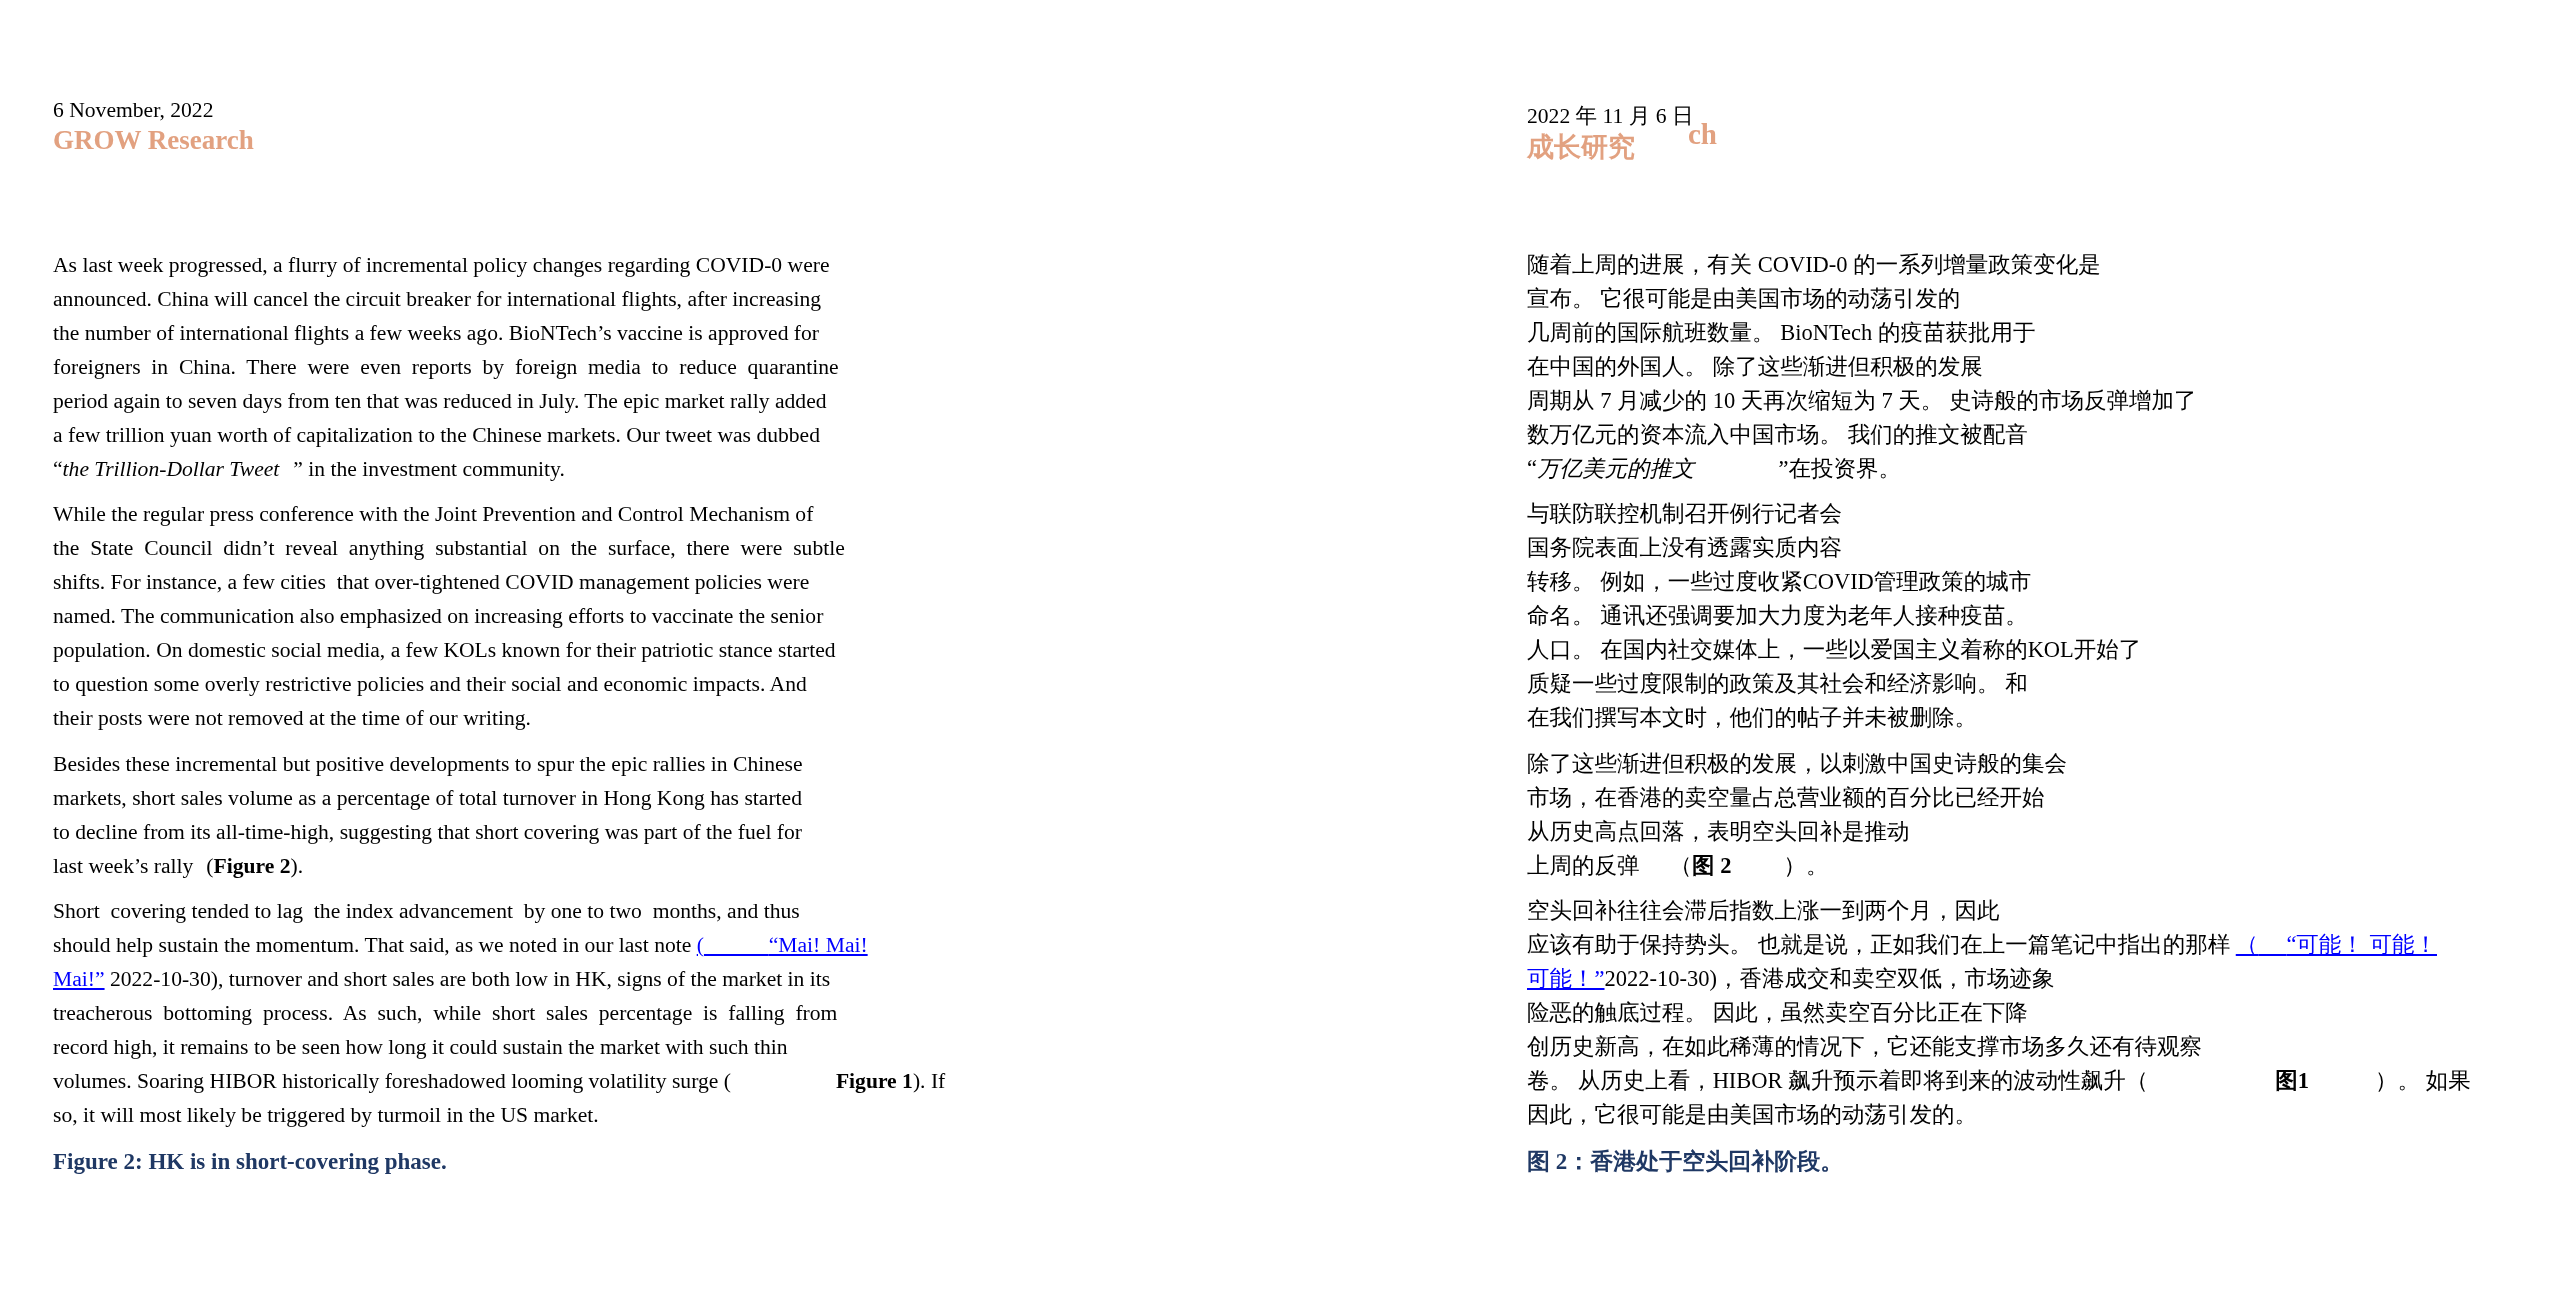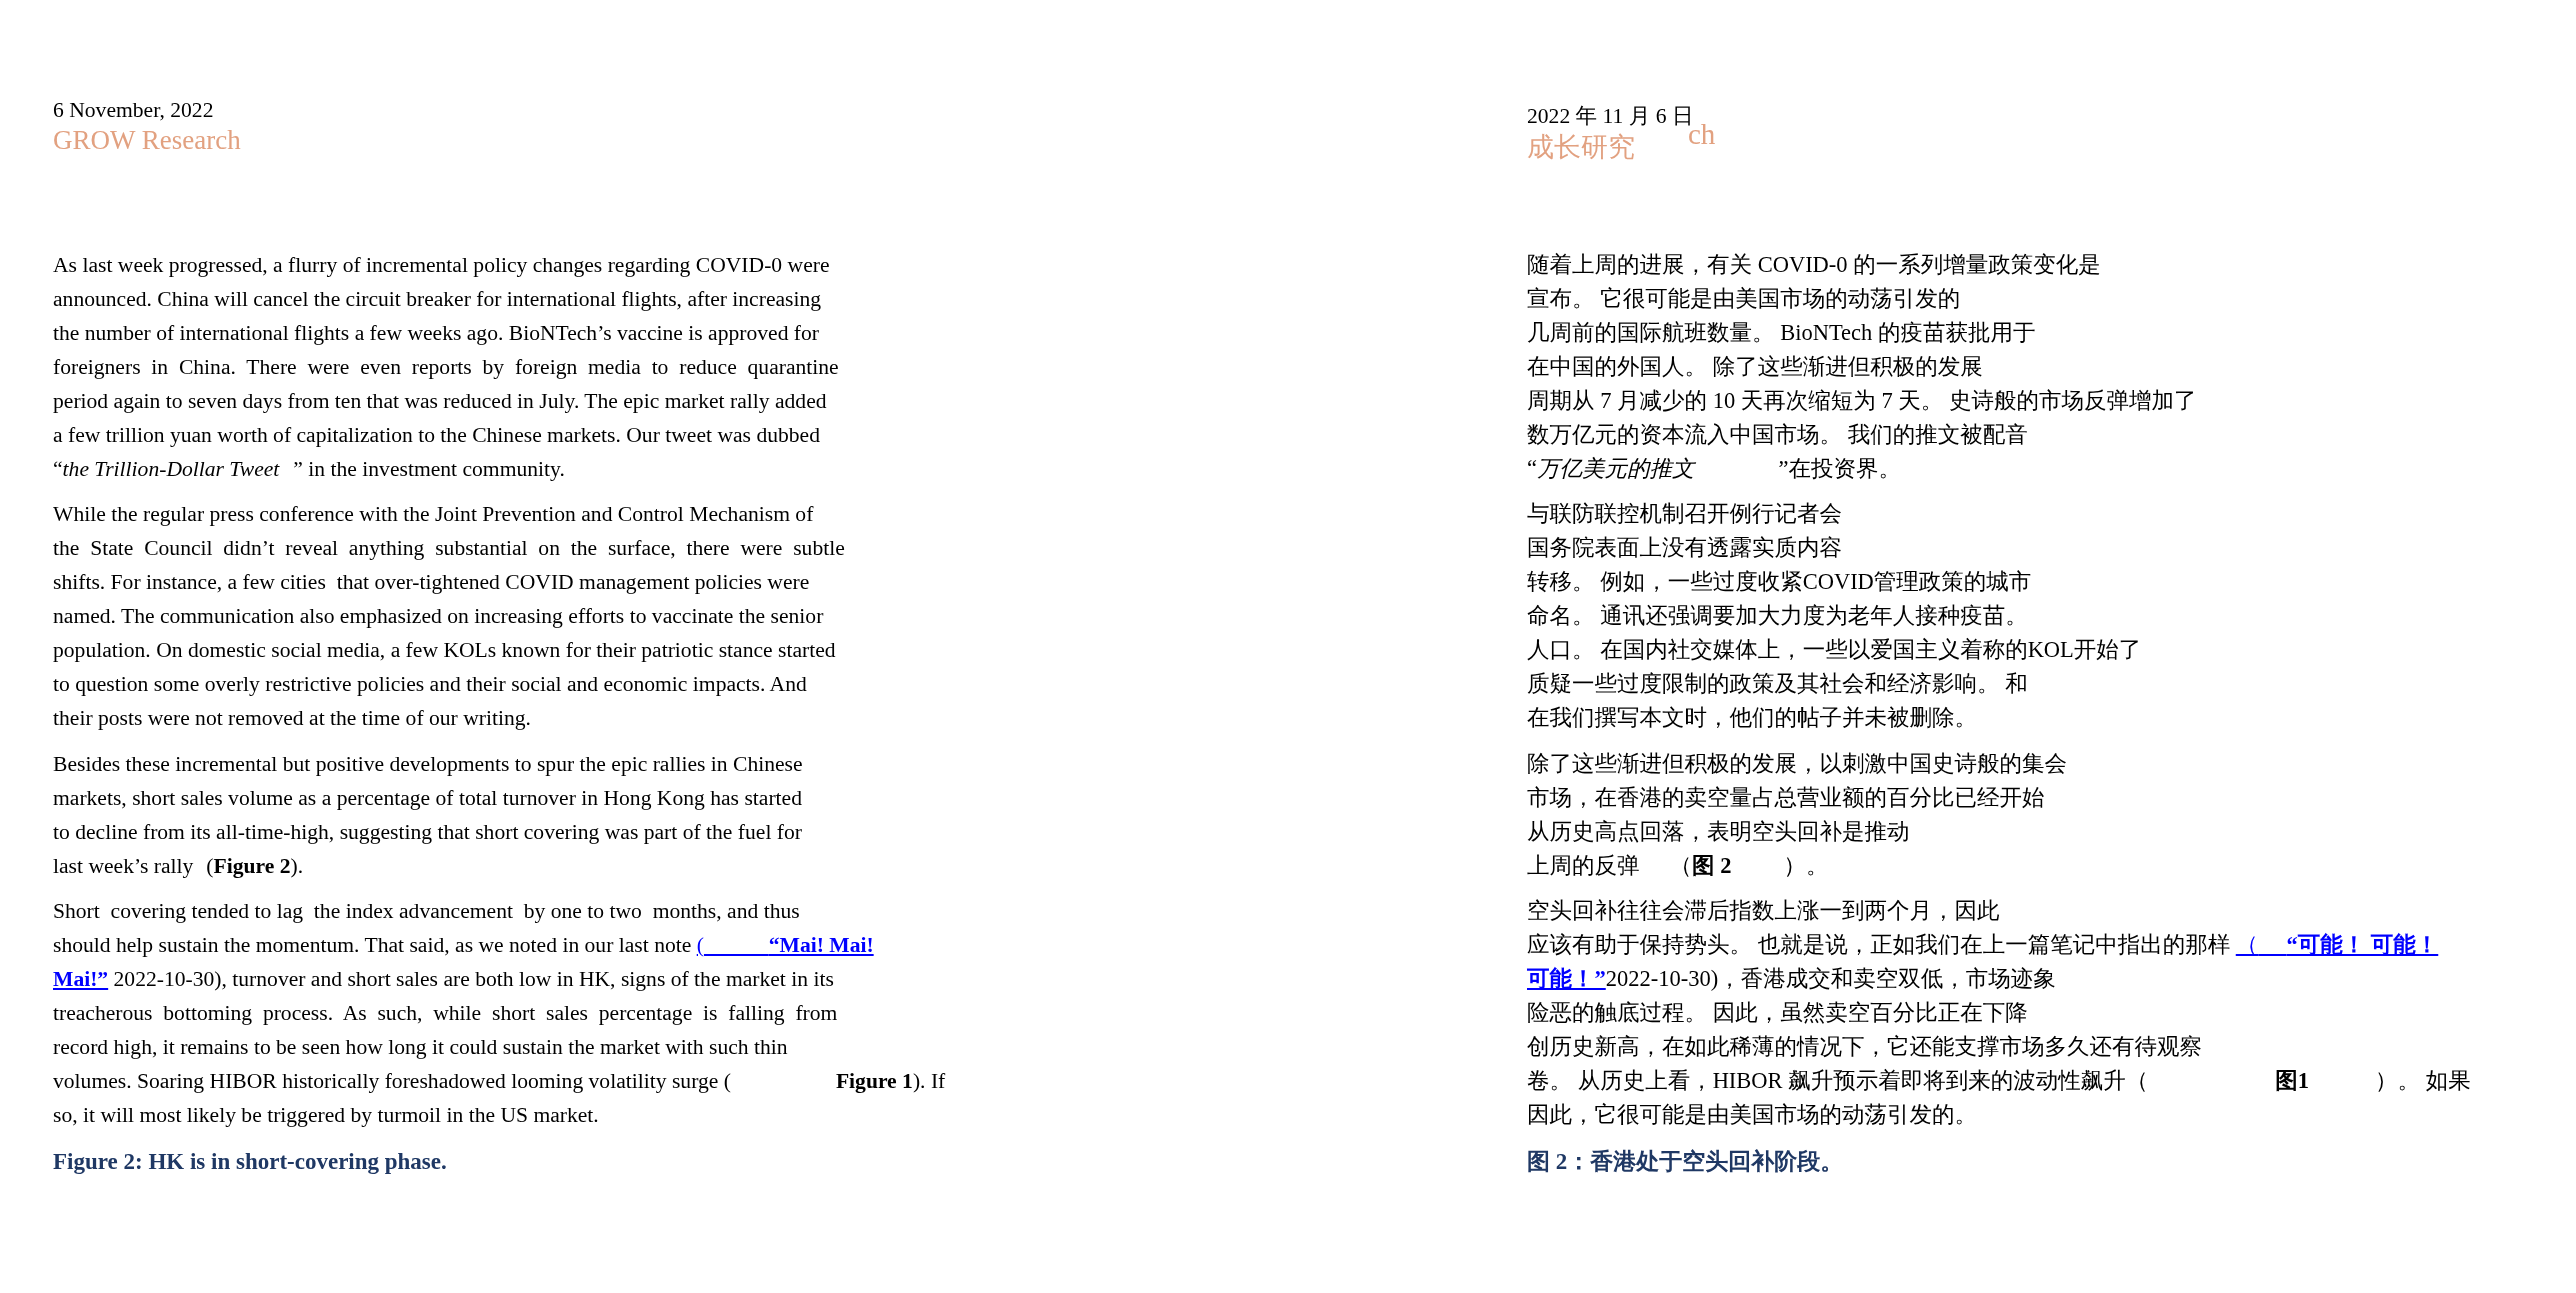--- a/index.html
+++ b/index.html
@@ -4,32 +4,32 @@
 <style>
   html,body{margin:0;padding:0}
   body{width:2576px;height:1294px;background:#ffffff;position:relative;
        font-family:"Liberation Serif","DejaVu Serif",serif;color:#000;}
   .col{position:absolute;top:0;width:1061px;height:1098px}
   .col.left{left:53px}
   .col.right{left:1527px}
   .date{position:absolute;top:97px;left:0;font-size:21.6px;line-height:26px;white-space:pre}
   .col.right .date{top:103px}
   .brand{position:absolute;top:124px;left:0;margin:0;font-size:27px;line-height:32px;
-         font-weight:normal;color:#E2A180;white-space:pre}
+         font-weight:bold;color:#E2A180;white-space:pre}
   .col.right .brand{top:130px}
   .brand .sup{position:relative;top:-12.2px;margin-left:53px;font-size:29px}
   .bodytext{position:absolute;top:248px;left:0}
   .para{margin:0 0 11.3px 0;font-size:21.6px;line-height:34px;white-space:pre}
   .col.right .para{font-size:22.5px}
   .caption{margin:13px 0 0 0;font-size:23px;line-height:34px;font-weight:bold;
            color:#1F3864;white-space:pre}
   .it{font-style:italic}
   .b{font-weight:bold}
   a.link{color:#0000FF;text-decoration:underline;cursor:pointer}
-  a.link .b{font-weight:bold}
+  a.link .b{font-weight:normal}
   .sp{display:inline-block;height:0.9px;vertical-align:baseline}
   .w14{width:13px}.w15{width:14px}.w32{width:30px}.w55{width:52px}
   .w70{width:66px}.w90{width:84px}.w112{width:105px}.w135{width:127px}
 </style>
 </head>
 <body>
 
 <div>
 
   <section class="col left">

